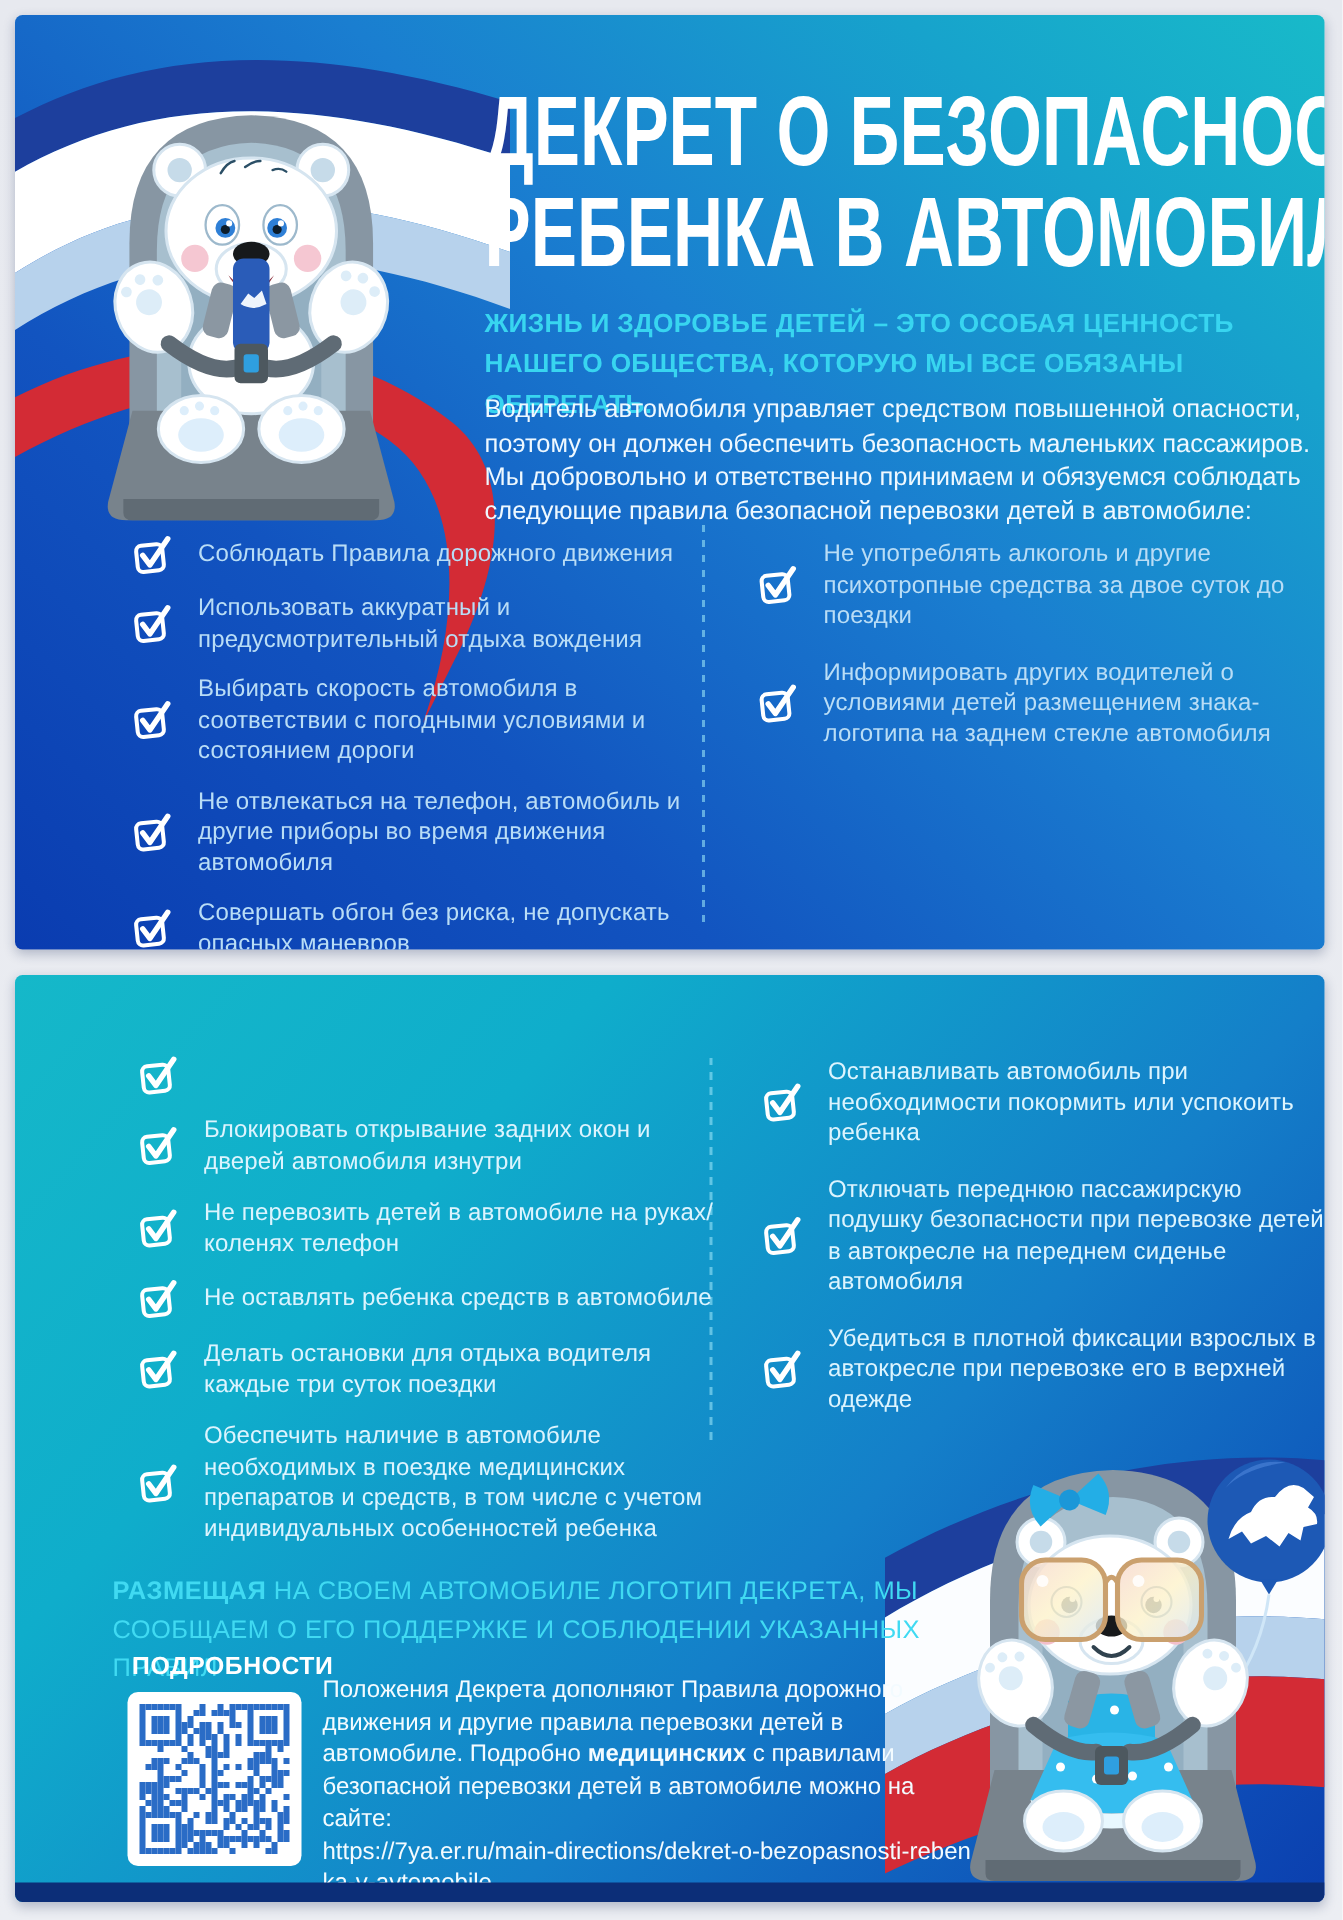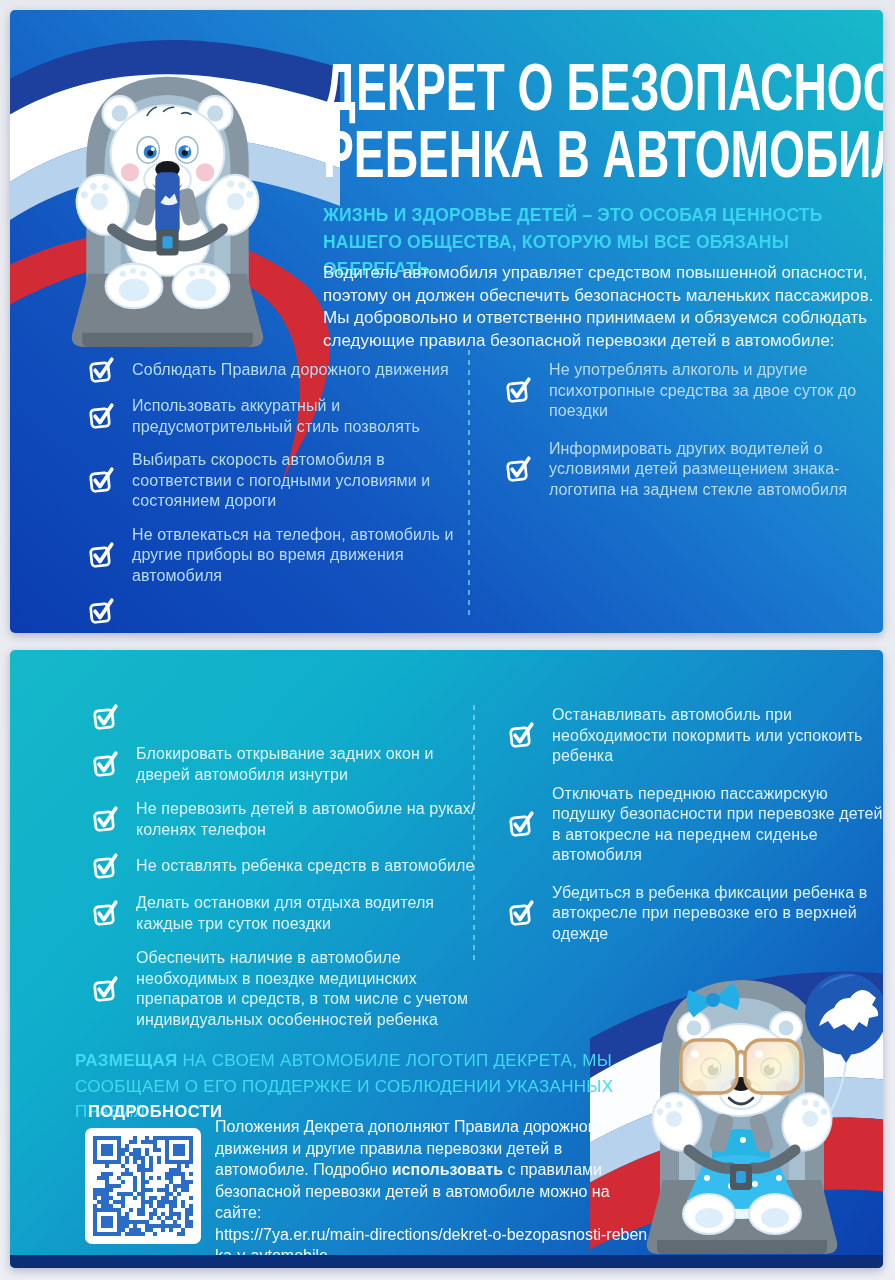--- a/index.html
+++ b/index.html
@@ -192,21 +192,21 @@
           <span class="check-text">Соблюдать Правила дорожного движения</span>
         </div>
 
         <div class="check-item">
           <svg class="cb" viewBox="0 0 34 34">
             <g transform="rotate(-6 17 19)">
               <rect x="4" y="9" width="22" height="22" rx="4.5" fill="none" stroke="#ffffff" stroke-width="3.4"></rect>
             </g>
             <path d="M9 18 L15 26 L30 4" stroke="#ffffff" stroke-width="4.6" fill="none" stroke-linecap="round" stroke-linejoin="round"></path>
           </svg>
-          <span class="check-text">Использовать аккуратный и предусмотрительный стиль позволять</span>
+          <span class="check-text">Использовать аккуратный и предусмотрительный отдыха вождения</span>
         </div>
 
         <div class="check-item">
           <svg class="cb" viewBox="0 0 34 34">
             <g transform="rotate(-6 17 19)">
               <rect x="4" y="9" width="22" height="22" rx="4.5" fill="none" stroke="#ffffff" stroke-width="3.4"></rect>
             </g>
             <path d="M9 18 L15 26 L30 4" stroke="#ffffff" stroke-width="4.6" fill="none" stroke-linecap="round" stroke-linejoin="round"></path>
           </svg>
           <span class="check-text">Выбирать скорость автомобиля в соответствии с погодными условиями и состоянием дороги</span>
@@ -222,20 +222,21 @@
           <span class="check-text">Не отвлекаться на телефон, автомобиль и другие приборы во время движения автомобиля</span>
         </div>
 
         <div class="check-item">
           <svg class="cb" viewBox="0 0 34 34">
             <g transform="rotate(-6 17 19)">
               <rect x="4" y="9" width="22" height="22" rx="4.5" fill="none" stroke="#ffffff" stroke-width="3.4"></rect>
             </g>
             <path d="M9 18 L15 26 L30 4" stroke="#ffffff" stroke-width="4.6" fill="none" stroke-linecap="round" stroke-linejoin="round"></path>
           </svg>
+          <span class="check-text">Совершать обгон без риска, не допускать опасных маневров</span>
         </div>
       </div>
 
     <div class="abs col col-p1-right p1-text">
 
         <div class="check-item">
           <svg class="cb" viewBox="0 0 34 34">
             <g transform="rotate(-6 17 19)">
               <rect x="4" y="9" width="22" height="22" rx="4.5" fill="none" stroke="#ffffff" stroke-width="3.4"></rect>
             </g>
@@ -447,21 +448,21 @@
           <span class="check-text">Отключать переднюю пассажирскую подушку безопасности при перевозке детей в автокресле на переднем сиденье автомобиля</span>
         </div>
 
         <div class="check-item">
           <svg class="cb" viewBox="0 0 34 34">
             <g transform="rotate(-6 17 19)">
               <rect x="4" y="9" width="22" height="22" rx="4.5" fill="none" stroke="#ffffff" stroke-width="3.4"></rect>
             </g>
             <path d="M9 18 L15 26 L30 4" stroke="#ffffff" stroke-width="4.6" fill="none" stroke-linecap="round" stroke-linejoin="round"></path>
           </svg>
-          <span class="check-text">Убедиться в ребенка фиксации ребенка в автокресле при перевозке его в верхней одежде</span>
+          <span class="check-text">Убедиться в плотной фиксации взрослых в автокресле при перевозке его в верхней одежде</span>
         </div>
       </div>
 
     <div class="abs placement-note">
       <b>РАЗМЕЩАЯ</b><span class="rest"> НА СВОЕМ АВТОМОБИЛЕ ЛОГОТИП ДЕКРЕТА, МЫ СООБЩАЕМ О ЕГО ПОДДЕРЖКЕ И СОБЛЮДЕНИИ УКАЗАННЫХ ПРАВИЛ</span>
     </div>
 
     <div class="abs details-heading">ПОДРОБНОСТИ</div>
 
     <div class="abs qr-card">
@@ -1088,19 +1089,19 @@
           <i></i>
           <i></i>
           <i style="background: rgb(42, 108, 198);"></i>
           <i style="background: rgb(42, 108, 198);"></i>
           <i></i>
           <i></i>
         </div>
     </div>
 
     <div class="abs details-text">
-      <span>Положения Декрета дополняют Правила дорожного движения и другие правила перевозки детей в автомобиле. Подробно </span><b>использовать</b><span> с правилами безопасной перевозки детей в автомобиле можно на сайте:</span>
+      <span>Положения Декрета дополняют Правила дорожного движения и другие правила перевозки детей в автомобиле. Подробно </span><b>медицинских</b><span> с правилами безопасной перевозки детей в автомобиле можно на сайте:</span>
       <div class="details-url">https://7ya.er.ru/main-directions/dekret-o-bezopasnosti-rebenka-v-avtomobile</div>
     </div>
 
     <div class="abs bottom-strip"></div>
   </section>
 </div>
 
 </body></html>

